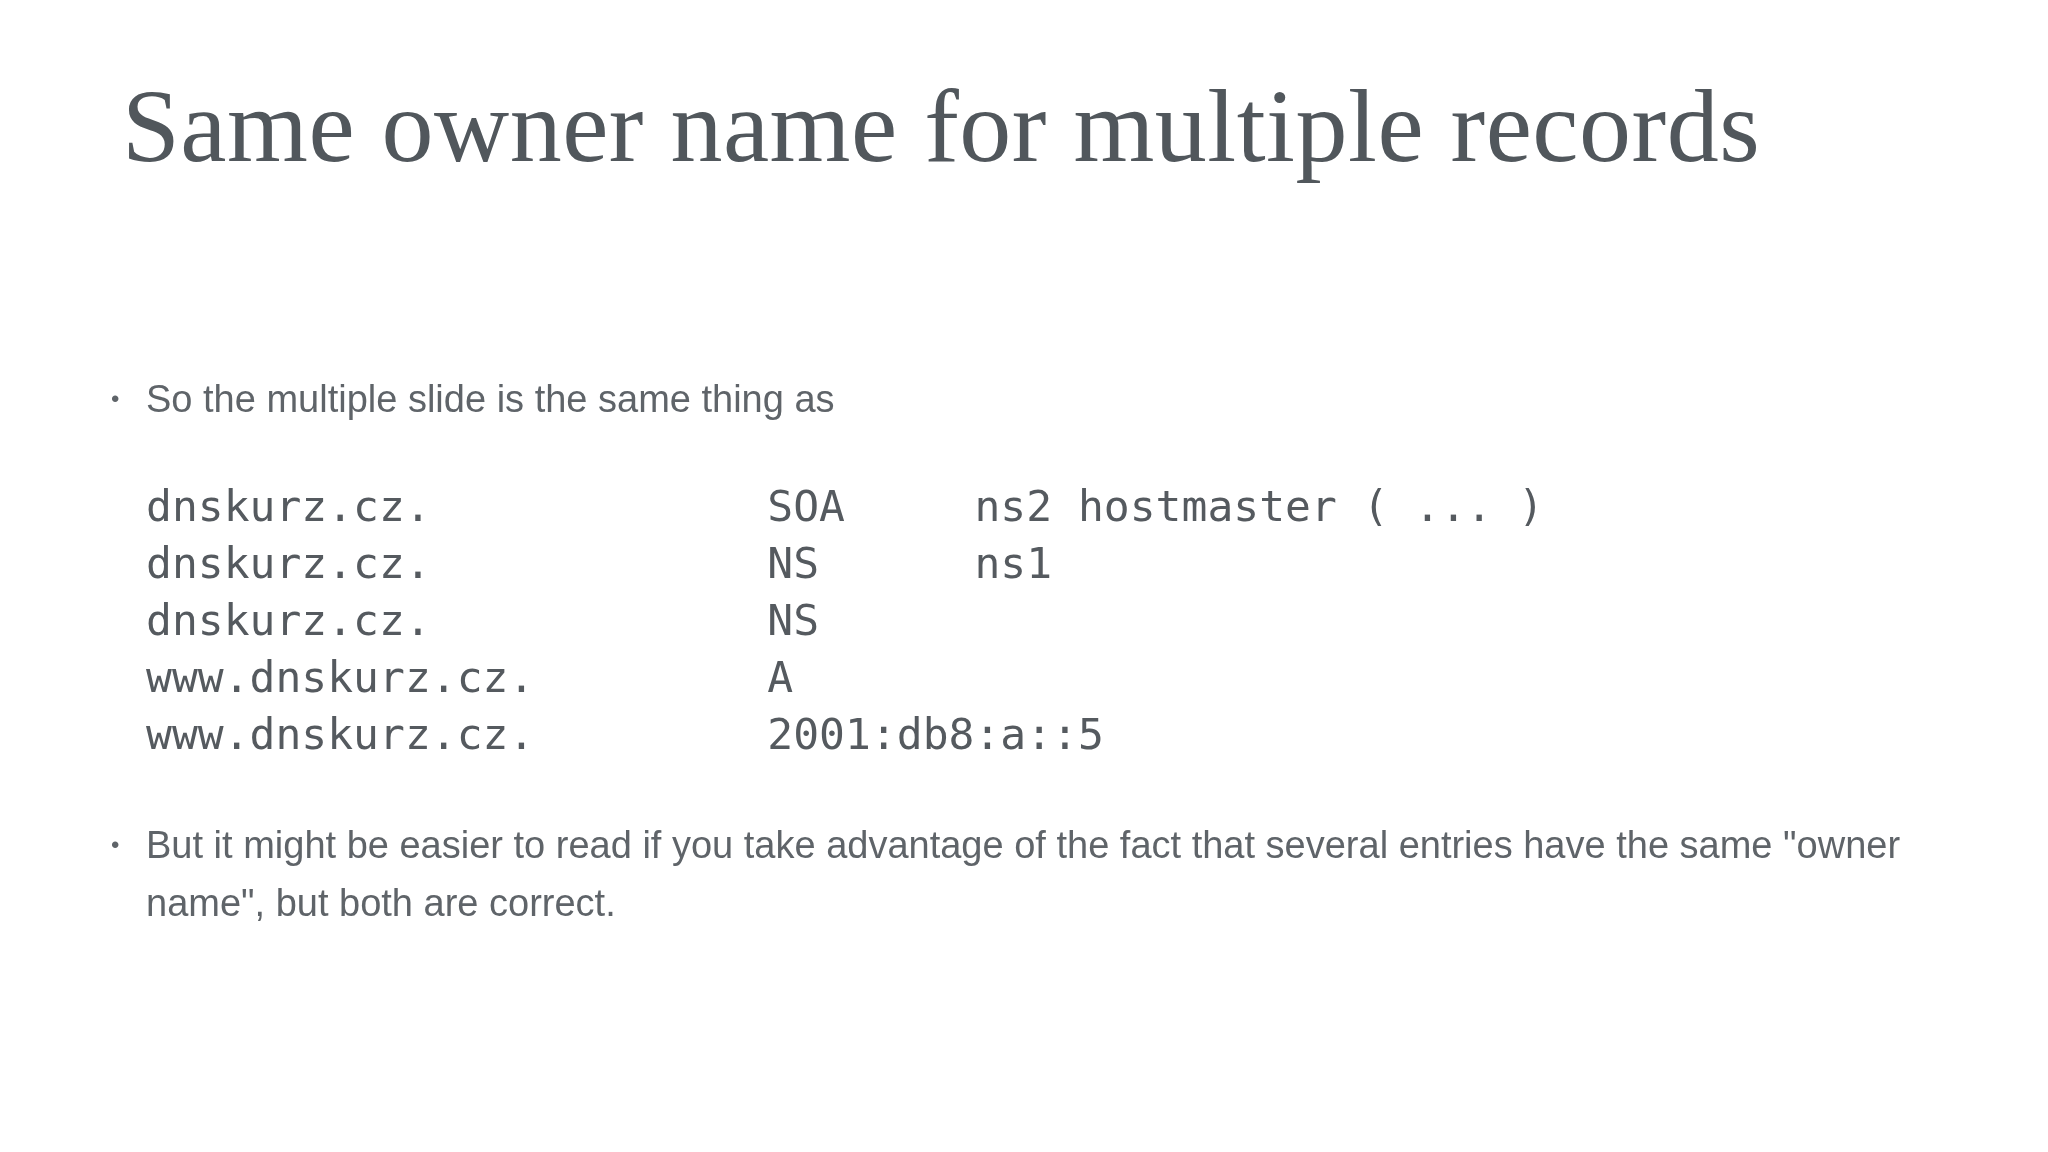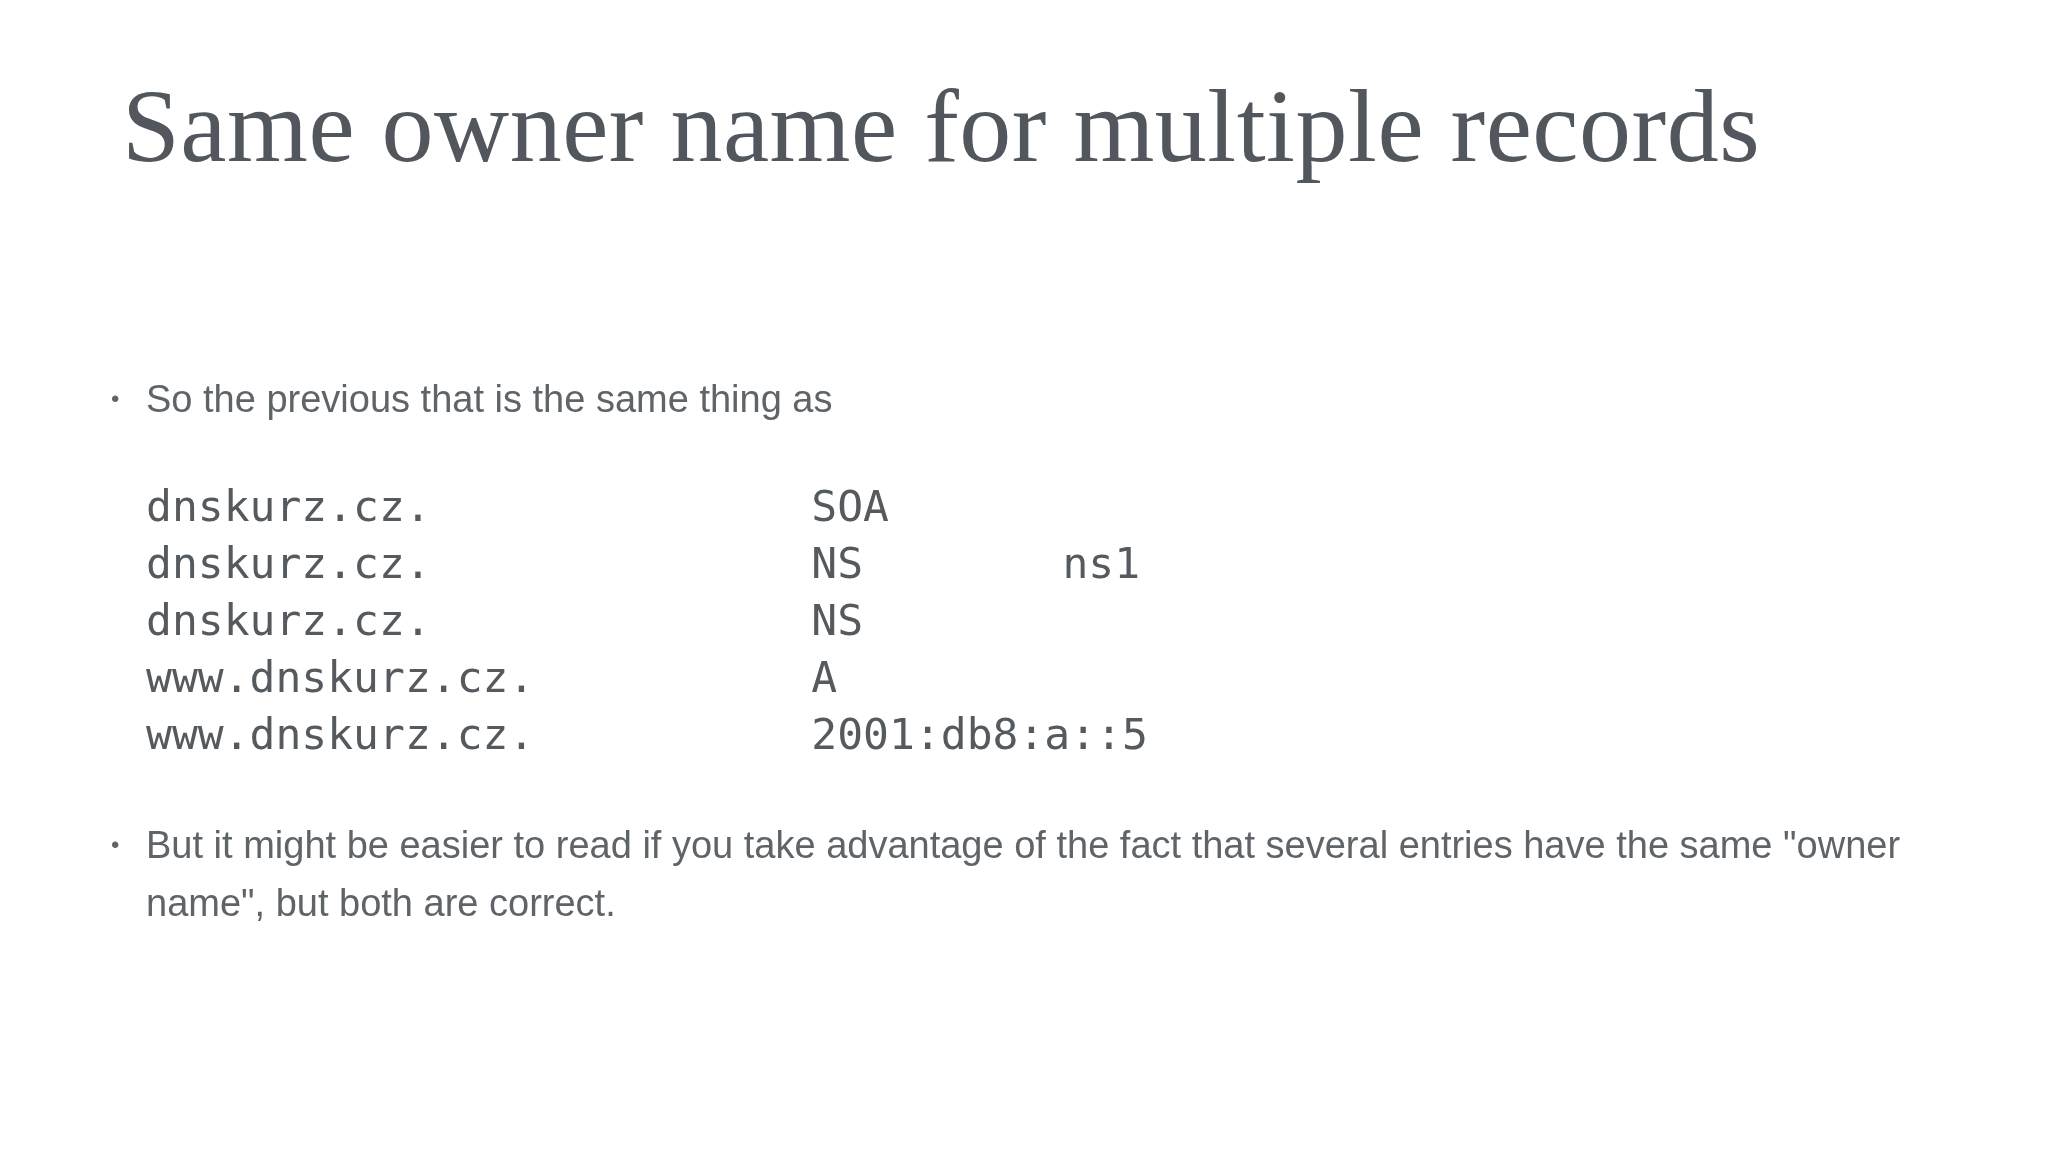--- a/index.html
+++ b/index.html
@@ -53,41 +53,42 @@
   }
   .code-block {
     position: absolute;
     left: 146px;
     top: 478px;
     font-family: "DejaVu Sans Mono", "Liberation Mono", monospace;
     font-size: 43px;
     line-height: 57px;
     color: #555a5f;
   }
-  .code-row { display: flex; white-space: pre; gap: 44px; }
+  .code-row { display: flex; white-space: pre; }
   .code-owner { width: 24ch; }
   .code-type  { width: 8ch; }
   .code-value { }
 </style>
 </head>
 <body>
 
 <div class="slide">
 
   <h1 class="slide-title">Same owner name for multiple records</h1>
 
   <div class="bullet bullet-1">
     <span class="dot">•</span>
-    <span class="bullet-text">So the previous that is the same thing as</span>
+    <span class="bullet-text">So the multiple slide is the same thing as</span>
   </div>
 
   <div class="code-block">
     <div class="code-row">
       <span class="code-owner">dnskurz.cz.</span>
       <span class="code-type">SOA</span>
+      <span class="code-value">ns2 hostmaster ( ... )</span>
     </div>
     <div class="code-row">
       <span class="code-owner">dnskurz.cz.</span>
       <span class="code-type">NS</span>
       <span class="code-value">ns1</span>
     </div>
     <div class="code-row">
       <span class="code-owner">dnskurz.cz.</span>
       <span class="code-type">NS</span>
     </div>

